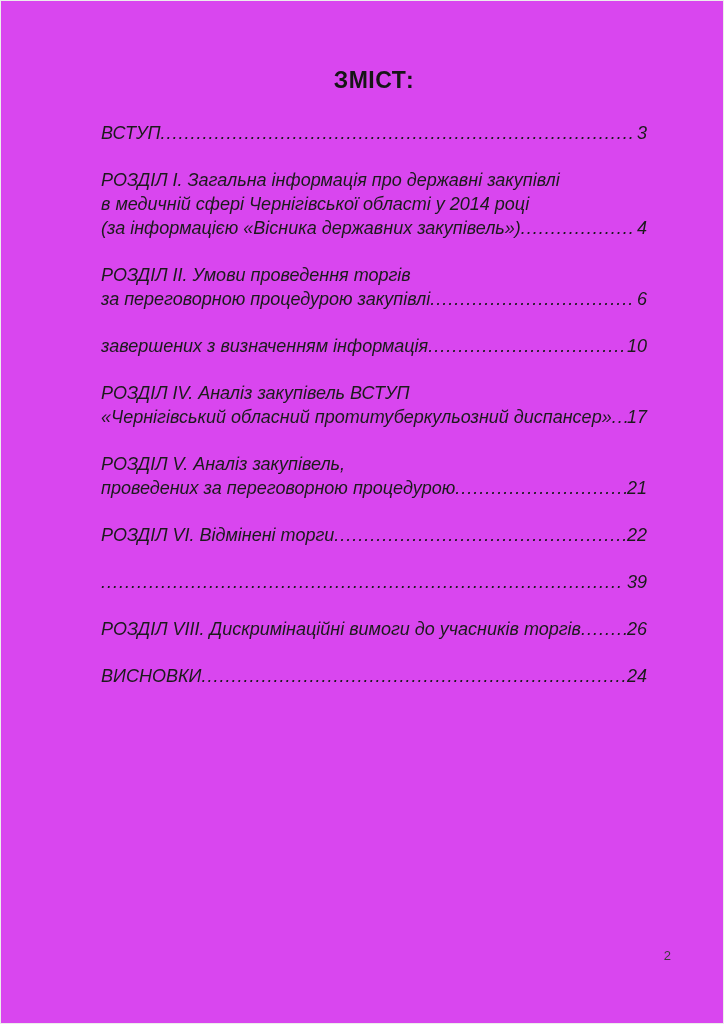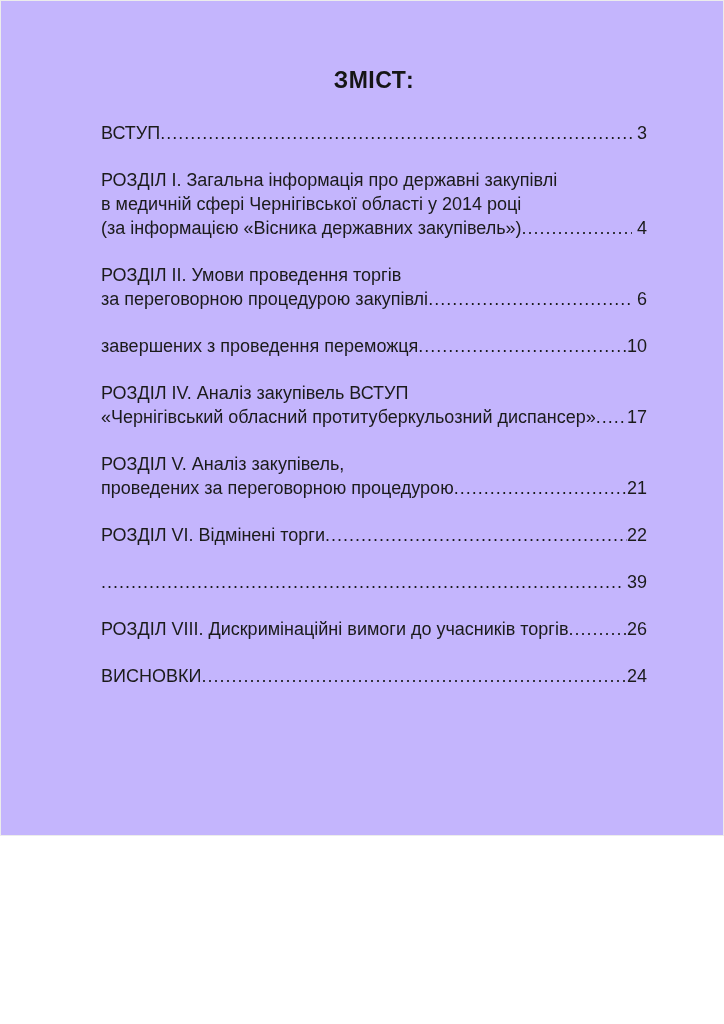--- a/index.html
+++ b/index.html
@@ -4,23 +4,23 @@
 <style>
   html, body {
     margin: 0;
     padding: 0;
     background: #ffffff;
     font-family: "Liberation Sans", sans-serif;
   }
   .page {
     position: relative;
     width: 724px;
-    height: 836px;
+    height: 1024px;
     box-sizing: border-box;
-    background: #c4b5fd;
+    background: #d946ef;
     border: 1px solid #ececec;
     overflow: hidden;
     color: #1b1b1b;
   }
   .content {
     padding: 66px 76px 0 100px;
   }
   .doc-title {
     margin: 0 0 28px 0;
     font-size: 23px;
@@ -30,20 +30,21 @@
     letter-spacing: 0.5px;
     color: #161616;
   }
   .toc-entry {
     margin: 0 0 23px 0;
     font-size: 18px;
     line-height: 24px;
   }
   .toc-line {
     white-space: nowrap;
+    font-style: italic;
   }
   .toc-line.last {
     display: flex;
     align-items: baseline;
   }
   .toc-text {
     flex: 0 0 auto;
   }
   .toc-leader {
     flex: 1 1 auto;
@@ -91,21 +92,21 @@
         <div class="toc-entry">
           <div class="toc-line"><span class="toc-text">РОЗДІЛ II. Умови проведення торгів</span></div>
           <div class="toc-line last">
             <span class="toc-text">за переговорною процедурою закупівлі</span>
             <span class="toc-leader">....................................................................................................................................................</span>
             <span class="toc-page"> 6</span>
           </div>
         </div>
         <div class="toc-entry">
           <div class="toc-line last">
-            <span class="toc-text">завершених з проведення переможця</span>
+            <span class="toc-text">завершених з визначенням інформація</span>
             <span class="toc-leader">....................................................................................................................................................</span>
             <span class="toc-page">10</span>
           </div>
         </div>
         <div class="toc-entry">
           <div class="toc-line"><span class="toc-text">РОЗДІЛ IV. Аналіз закупівель ВСТУП</span></div>
           <div class="toc-line last">
             <span class="toc-text">«Чернігівський обласний протитуберкульозний диспансер»</span>
             <span class="toc-leader">....................................................................................................................................................</span>
             <span class="toc-page">17</span>

